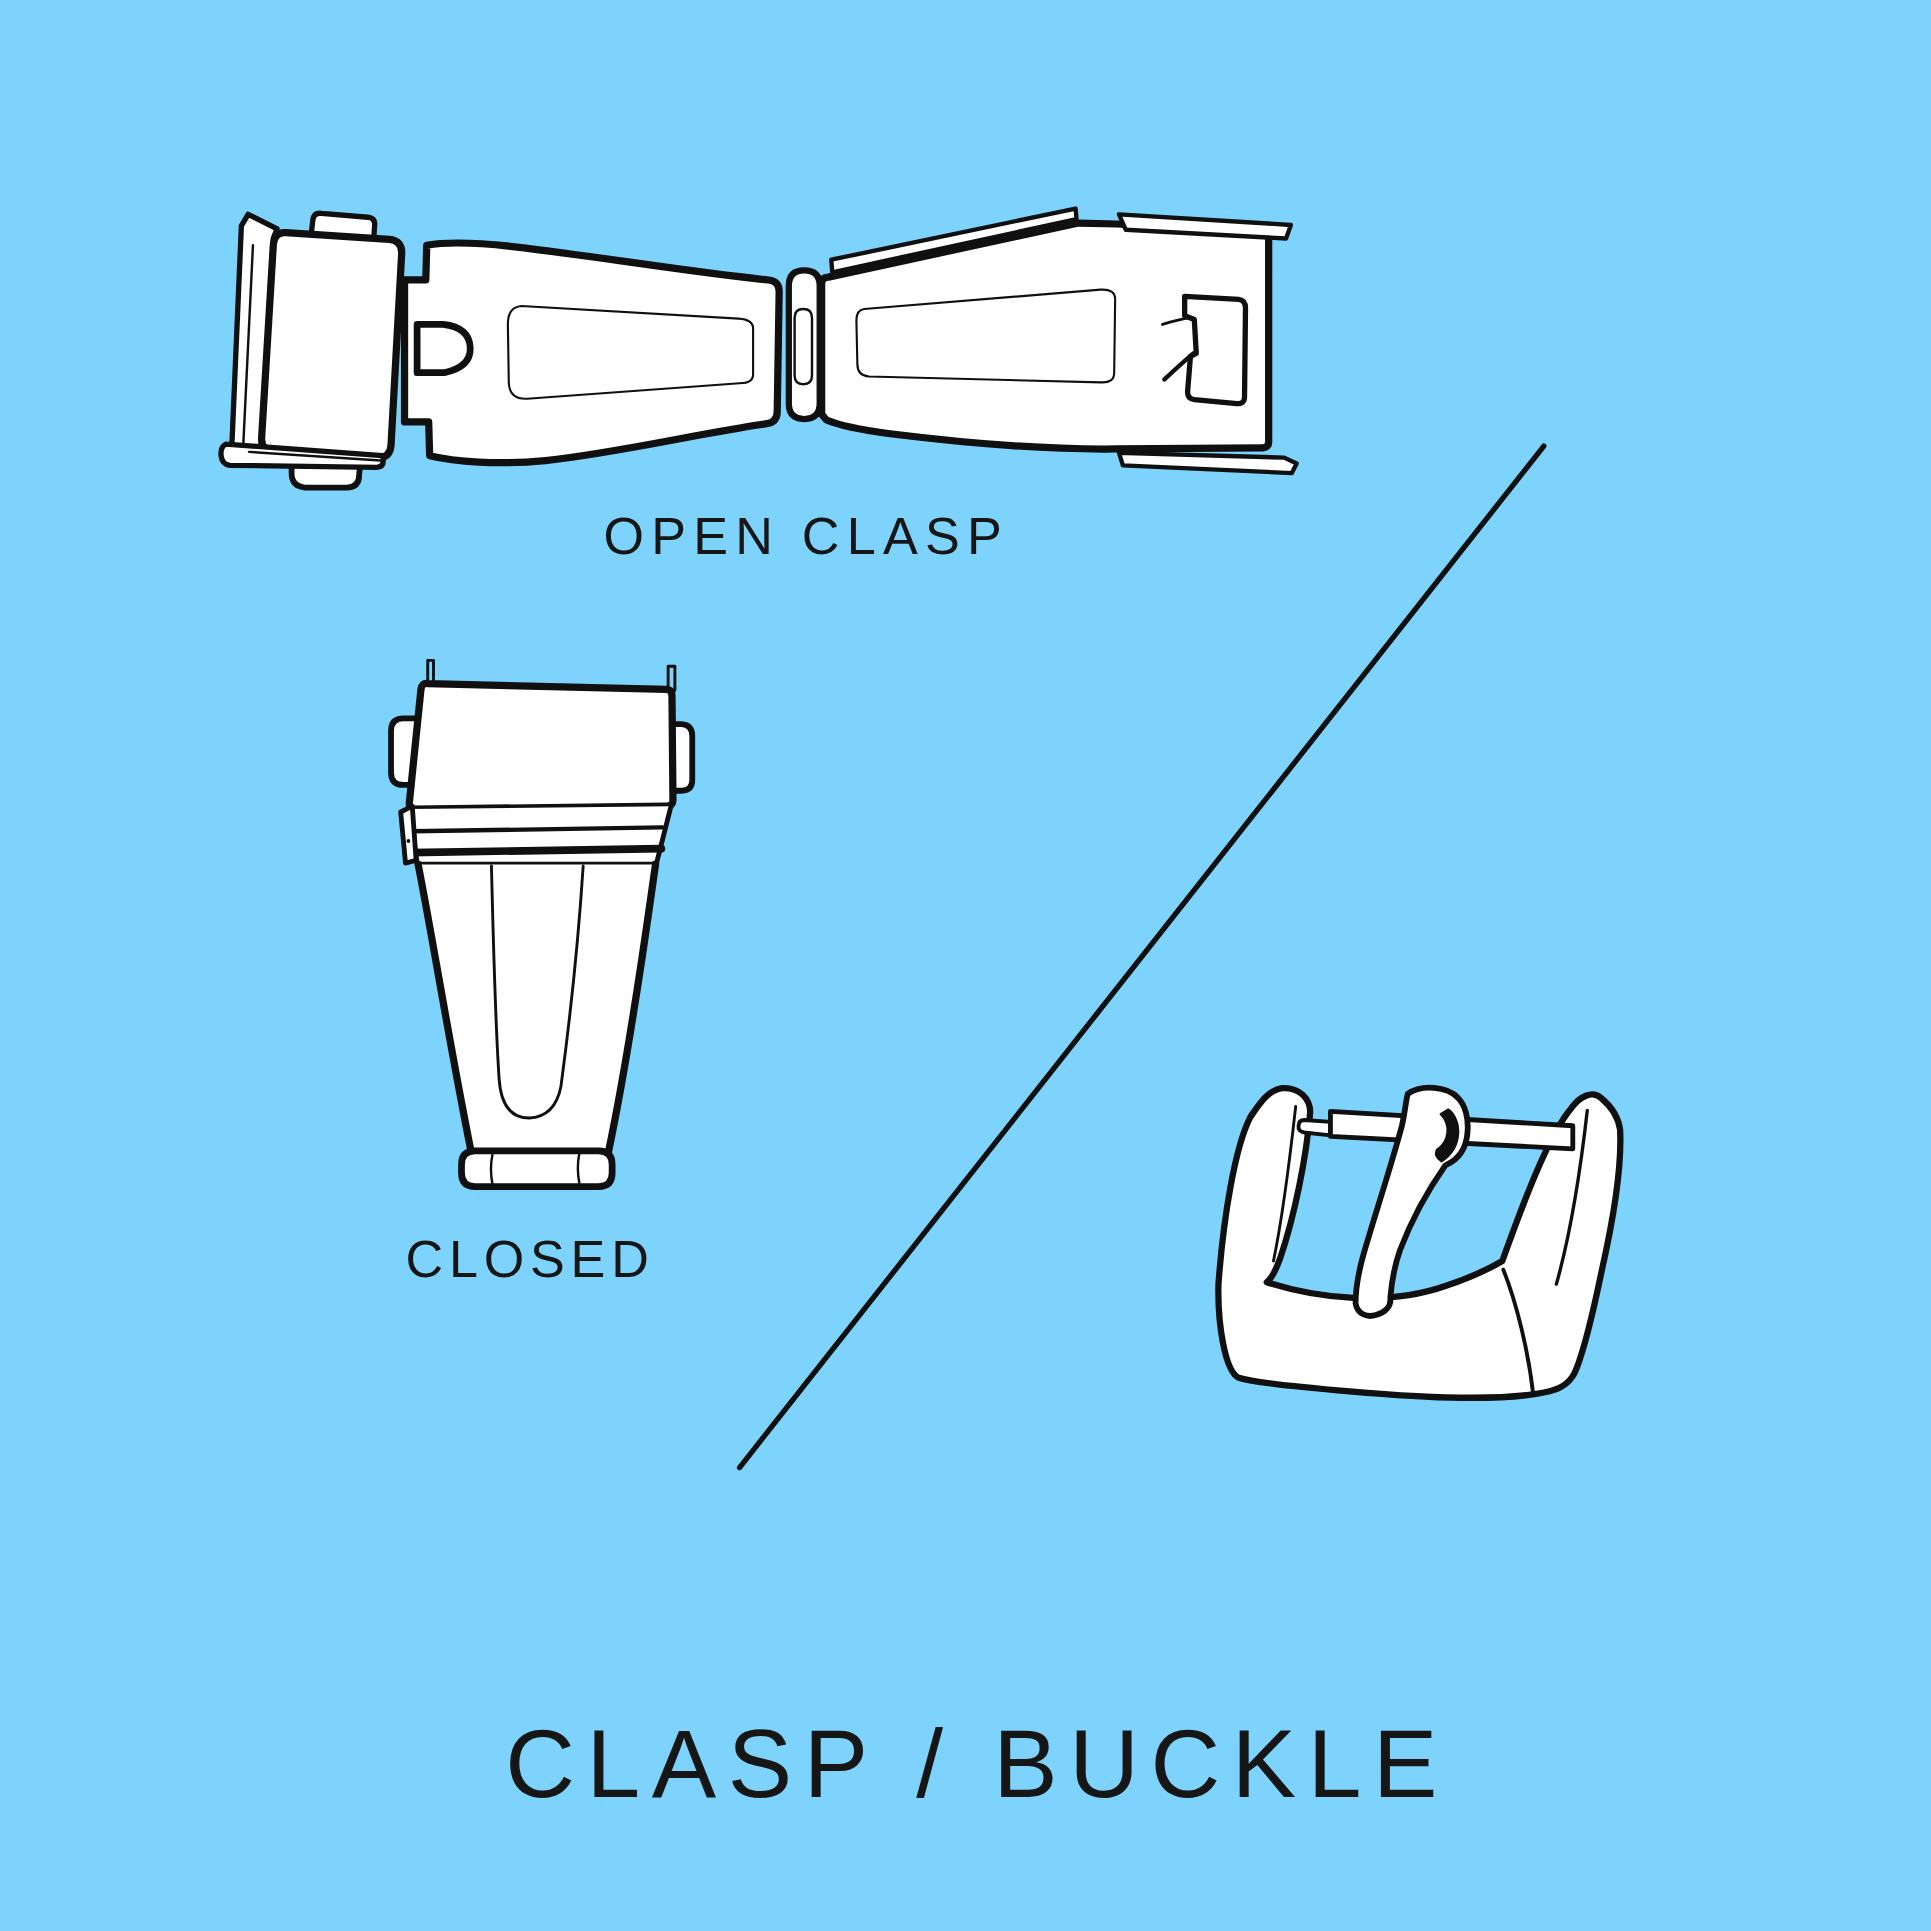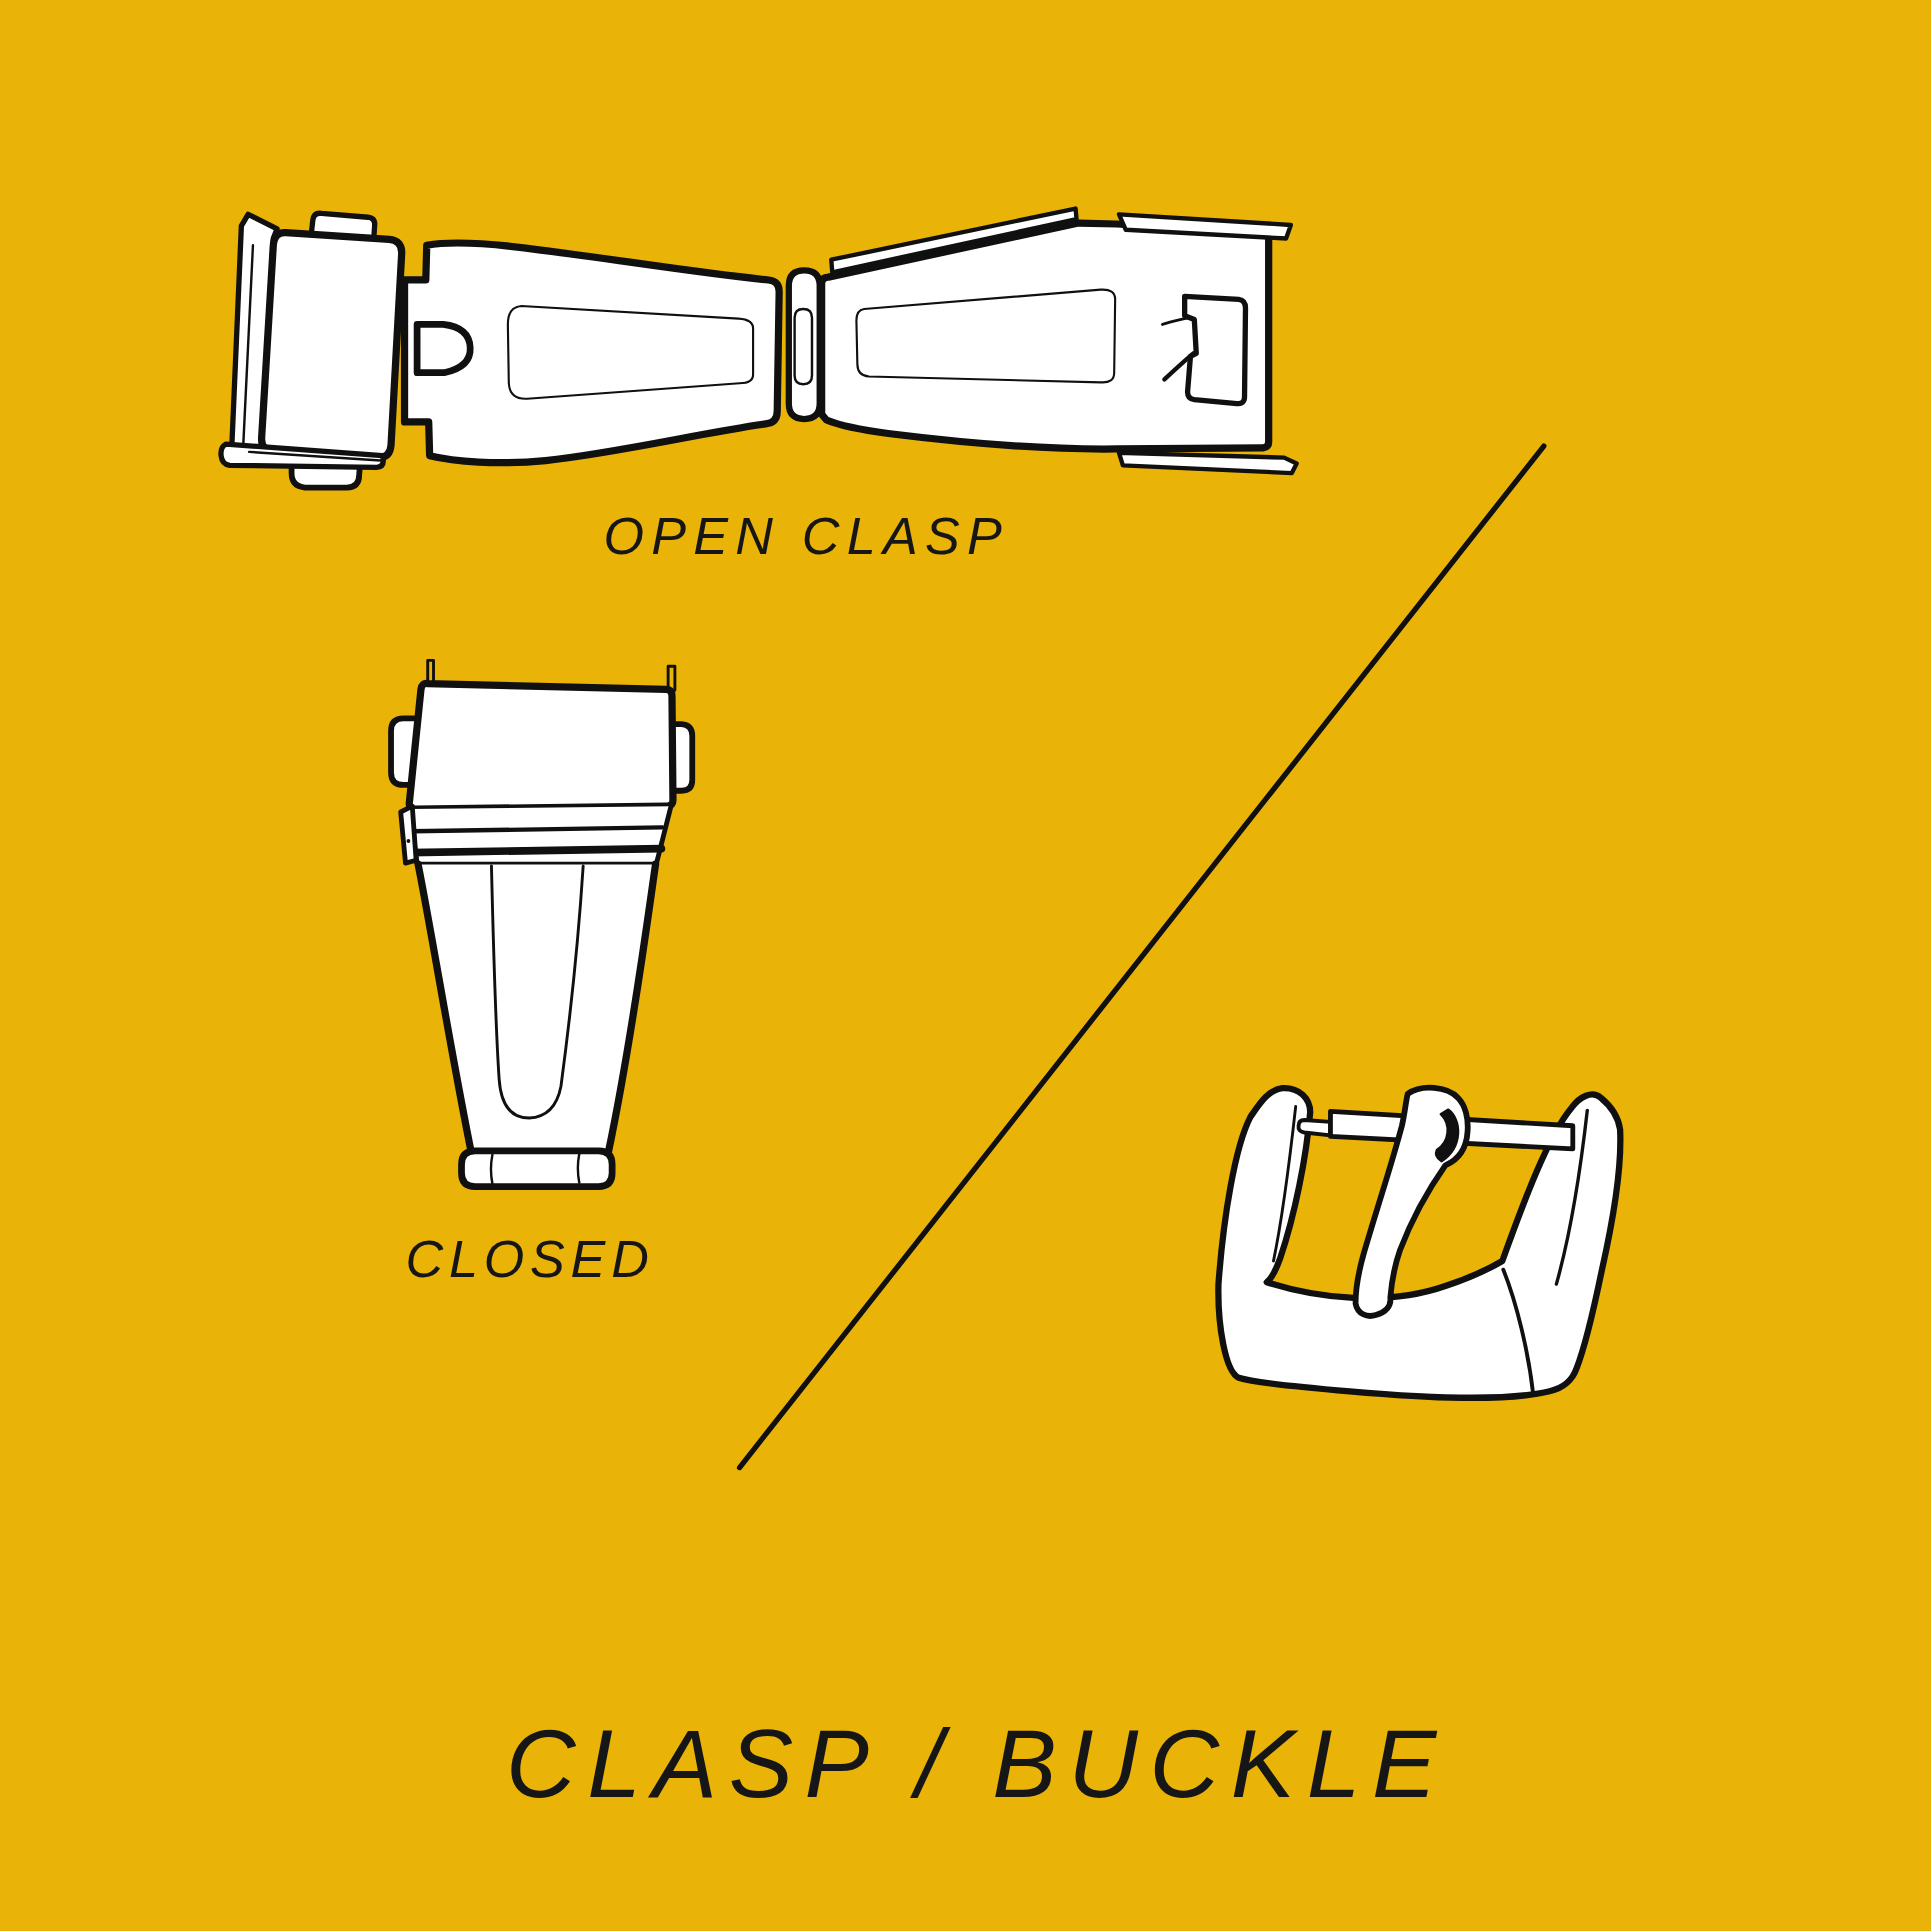--- a/index.html
+++ b/index.html
@@ -1,16 +1,16 @@
 <!DOCTYPE html>
 <html><head>
 <meta charset="utf-8">
 <style>
 html,body{margin:0;padding:0;background:#fff;}
-#canvas{width:1931px;height:1931px;position:relative;background:#eab308;font-style:italic;}
+#canvas{width:1931px;height:1931px;position:relative;background:#7dd3fc;}
 text{font-family:"Liberation Sans",sans-serif;fill:#161616;}
 </style>
 </head>
 <body>
 <div id="canvas">
 <svg width="1931" height="1931" viewBox="0 0 2000 2000">
 <g stroke="#101010" fill="none" stroke-linejoin="round" stroke-linecap="round">
 
 <path d="M 322,246 L 324,228 Q 325,220 333,221 L 381,225 Q 389,226 388,234 L 387,249 L 322,246 Z" fill="#fff" stroke-width="5.5"></path>
 <path d="M 302,477 L 302,490 Q 302,504 316,505 L 359,505 Q 372,505 372,492 L 373,479 Z" fill="#fff" stroke-width="6"></path>

